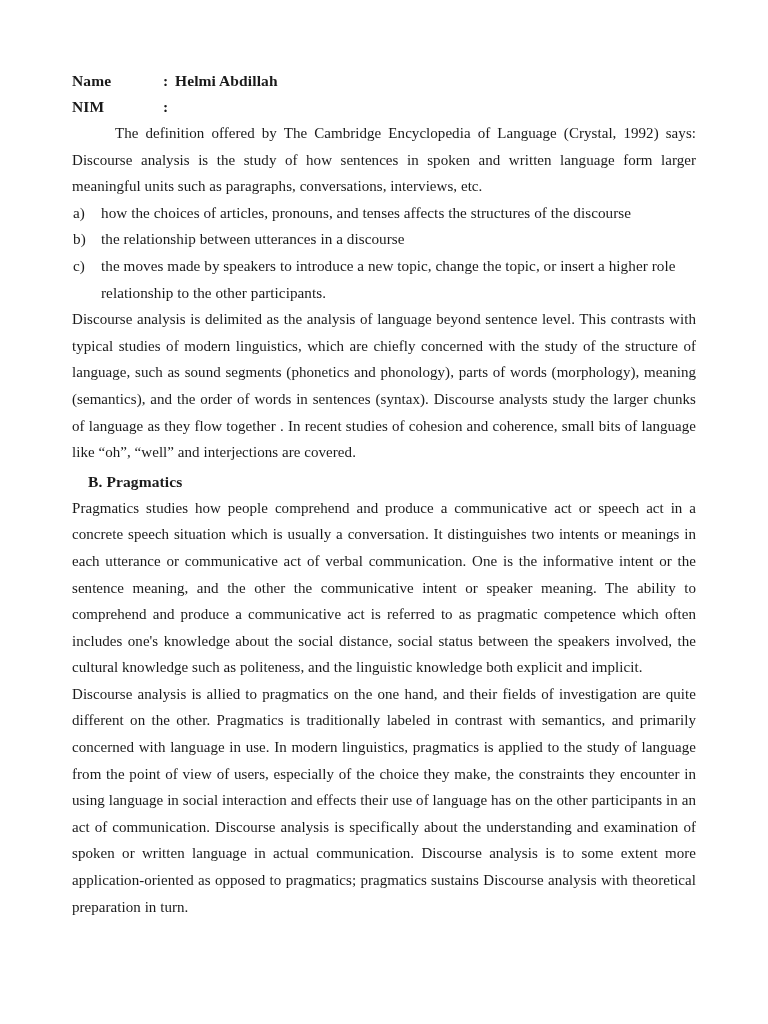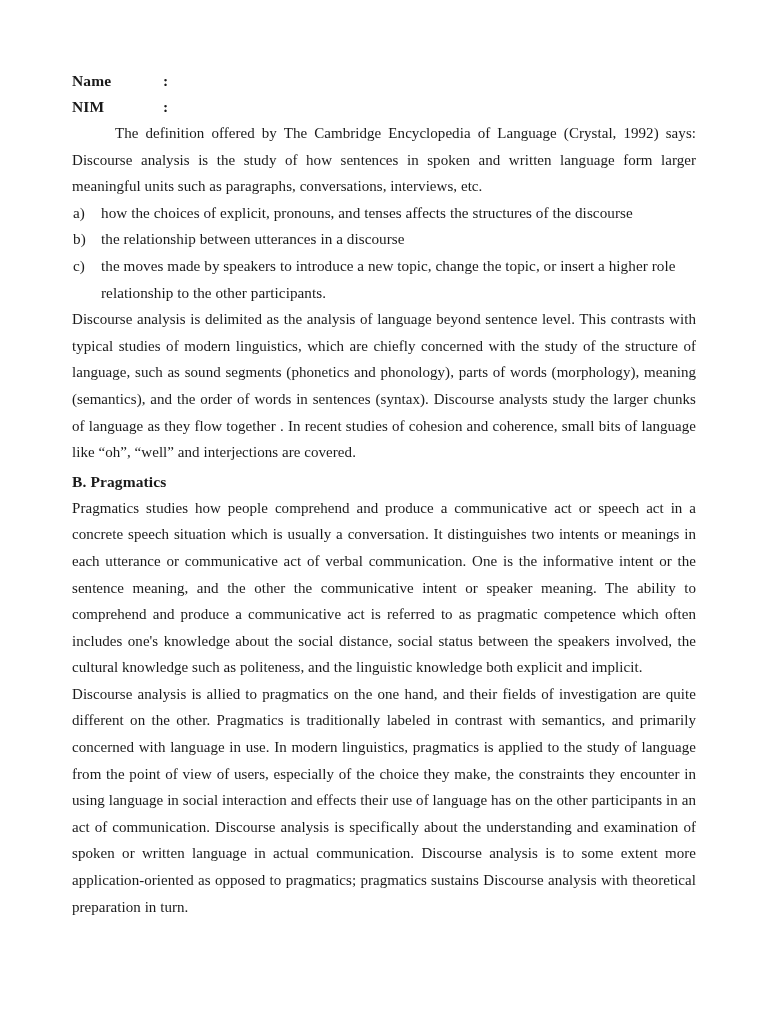--- a/index.html
+++ b/index.html
@@ -53,20 +53,21 @@
   
   .section-heading {
     font-weight: bold;
     font-size: 15.5px;
     line-height: 27px;
     letter-spacing: 0.1px;
     margin: 0;
   }
   .section-heading.spaced-b {
     margin-top: 2px;
+    margin-left: 16px;
   }
   .section-heading.spaced-c {
     margin-top: 13px;
     margin-bottom: 2px;
   }
 
   
   p.body-par {
     margin: 0;
     font-size: 15px;
@@ -106,34 +107,35 @@
 </head>
 <body>
 
 <div id="page">
   <div class="doc-body">
 
     <div>
       <div class="id-row">
         <span class="id-label">Name</span>
         <span class="id-sep">:</span>
+        <span class="id-value">Helmi Abdillah</span>
       </div>
       <div class="id-row">
         <span class="id-label">NIM</span>
         <span class="id-sep">:</span>
       </div>
     </div>
 
     <div>
       <p class="body-par indent-first">The definition offered by The Cambridge Encyclopedia of Language (Crystal, 1992) says: Discourse analysis is the study of how sentences in spoken and written language form larger meaningful units such as paragraphs, conversations, interviews, etc.</p>
 
       <ol class="lettered">
         <li>
           <span class="marker">a)</span>
-          <span class="li-text">how the choices of explicit, pronouns, and tenses affects the structures of the discourse</span>
+          <span class="li-text">how the choices of articles, pronouns, and tenses affects the structures of the discourse</span>
         </li>
         <li>
           <span class="marker">b)</span>
           <span class="li-text">the relationship between utterances in a discourse</span>
         </li>
         <li>
           <span class="marker">c)</span>
           <span class="li-text">the moves made by speakers to introduce a new topic, change the topic, or insert a higher role relationship to the other participants.</span>
         </li>
       </ol>

